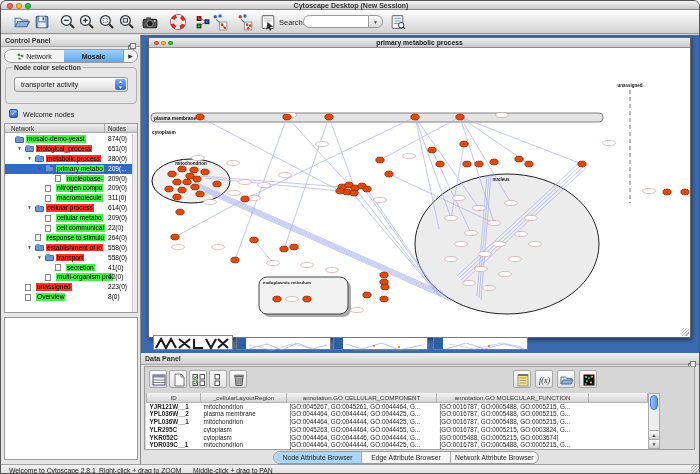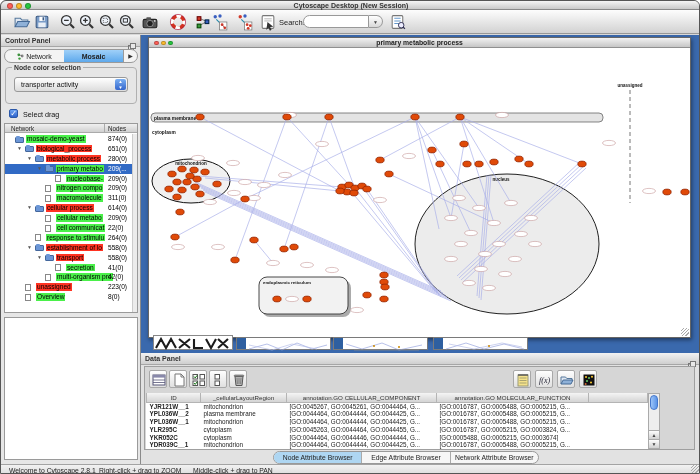--- a/index.html
+++ b/index.html
@@ -233,21 +233,21 @@
     </div>
     <div class="groupbox abs">
       <span class="abs legend">Node color selection</span>
       <div class="combo abs">
         <span>transporter activity</span>
         <span class="step">▲<br>▼</span>
       </div>
     </div>
     <div class="cb-row abs">
       <div class="cb abs">✓</div>
-      <span class="cb-lab abs">Select drag</span>
+      <span class="cb-lab abs">Welcome nodes</span>
     </div>
     <div id="tree-box" class="abs">
       <div id="tree-head" class="abs">
         <span class="abs" style="left:6px;top:1px">Network</span>
         <span class="abs" style="left:103px;top:1px">Nodes</span>
         <div class="abs" style="left:99px;top:0;width:1px;height:9px;background:#aaa"></div>
       </div>
       <div id="tree-rows" class="abs">
           <div class="tree-row">
             <span class="tr-folder" style="left: 10px;"></span>

